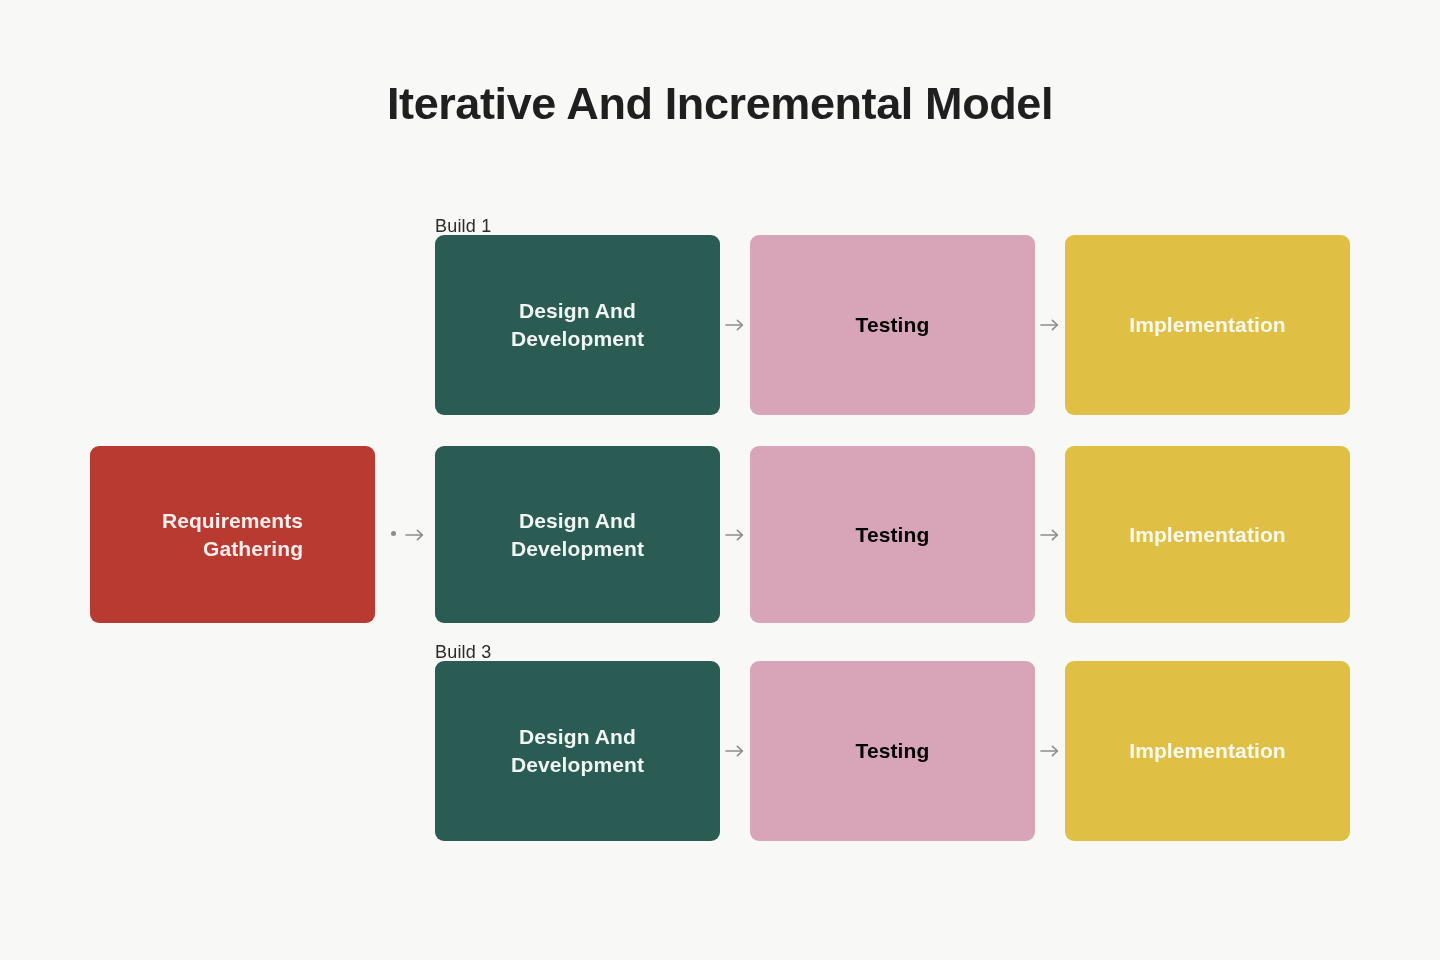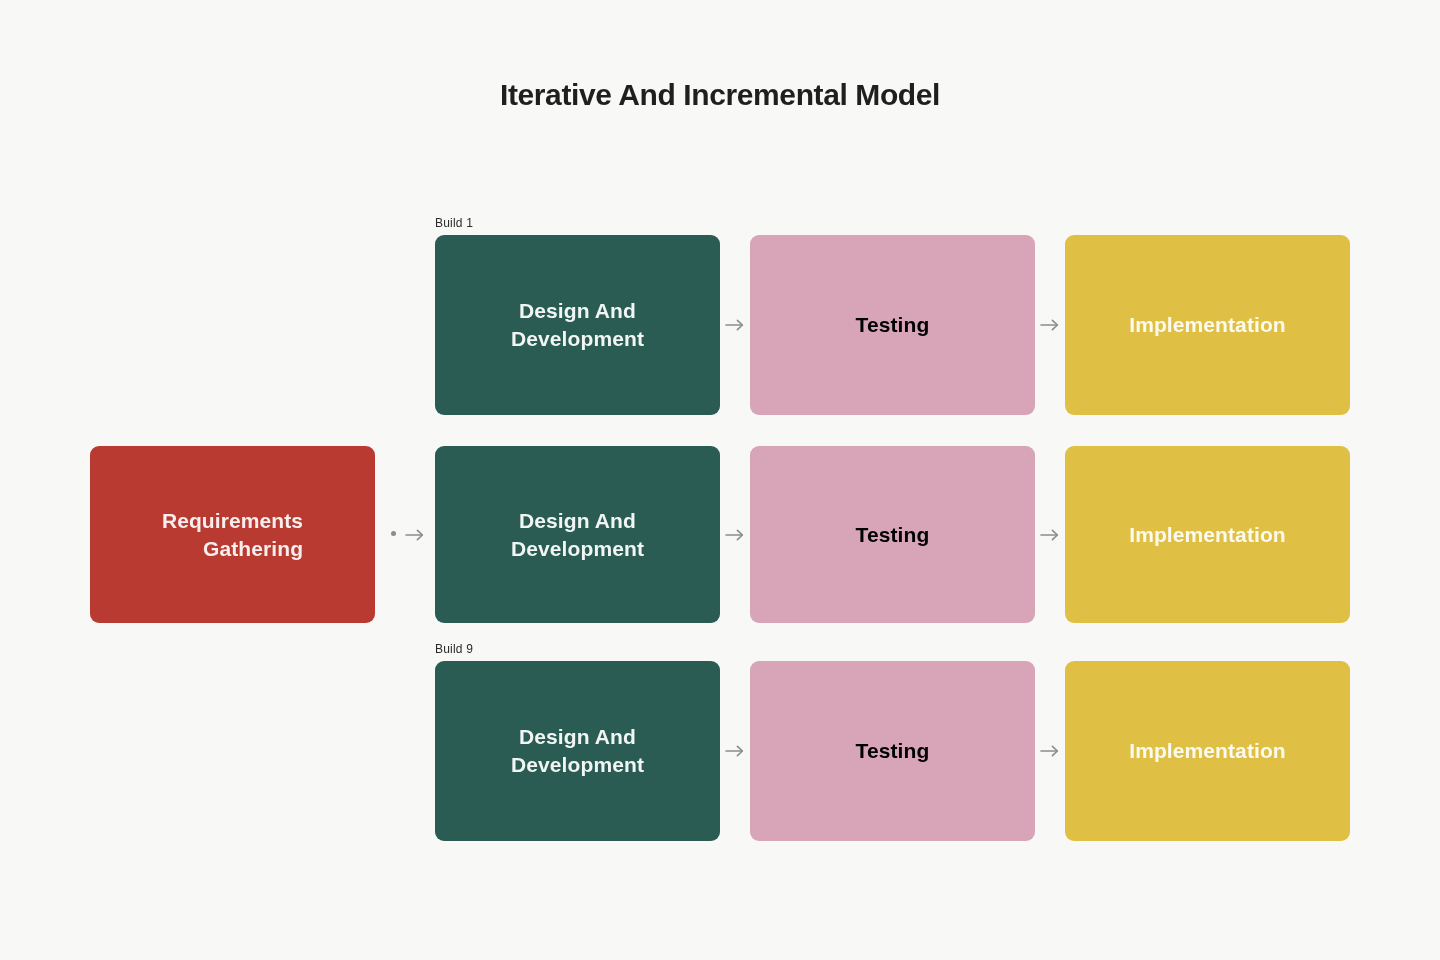--- a/index.html
+++ b/index.html
@@ -16,21 +16,21 @@
     position: relative;
   }
 
   
   .page-title {
     position: absolute;
     left: 0;
     top: 78px;
     width: 1440px;
     text-align: center;
-    font-size: 30px;
+    font-size: 45px;
     font-weight: bold;
     letter-spacing: -0.4px;
     color: #1F1F1F;
     line-height: 1.15;
   }
 
   
   .diagram {
     position: absolute;
     left: 0;
@@ -93,21 +93,21 @@
 
   
   .row1 { top: 235px; height: 180px; }
   .row2 { top: 446px; height: 177px; }
   .row3 { top: 661px; height: 180px; }
 
   
   .build-label {
     position: absolute;
     left: 435px;
-    font-size: 12px;
+    font-size: 18px;
     font-weight: normal;
     color: #2B2B2B;
     letter-spacing: 0.2px;
     line-height: 1;
   }
   .build-label.b1 { top: 217px; }
   .build-label.b2 { top: 428px; margin-top: 36px; }
   .build-label.b3 { top: 643px; }
 
   
@@ -213,21 +213,21 @@
     <svg width="20" height="14" viewBox="0 0 20 14" aria-hidden="true">
       <path d="M1 7 H17" stroke="currentColor" stroke-width="1.6" fill="none" stroke-linecap="round"></path>
       <path d="M12.4 2.4 L17.4 7 L12.4 11.6" stroke="currentColor" stroke-width="1.6" fill="none" stroke-linecap="round" stroke-linejoin="round"></path>
     </svg>
   </div>
 
   <div class="node node-impl row2">
     <span class="node-label">Implementation</span>
   </div>
 
-  <div class="build-label b3">Build 9</div>
+  <div class="build-label b3">Build 3</div>
 
   <div class="node node-design row3">
     <span class="node-label">Design And
 Development</span>
   </div>
 
   <div class="arrow gap-a r3">
     <svg width="20" height="14" viewBox="0 0 20 14" aria-hidden="true">
       <path d="M1 7 H17" stroke="currentColor" stroke-width="1.6" fill="none" stroke-linecap="round"></path>
       <path d="M12.4 2.4 L17.4 7 L12.4 11.6" stroke="currentColor" stroke-width="1.6" fill="none" stroke-linecap="round" stroke-linejoin="round"></path>

